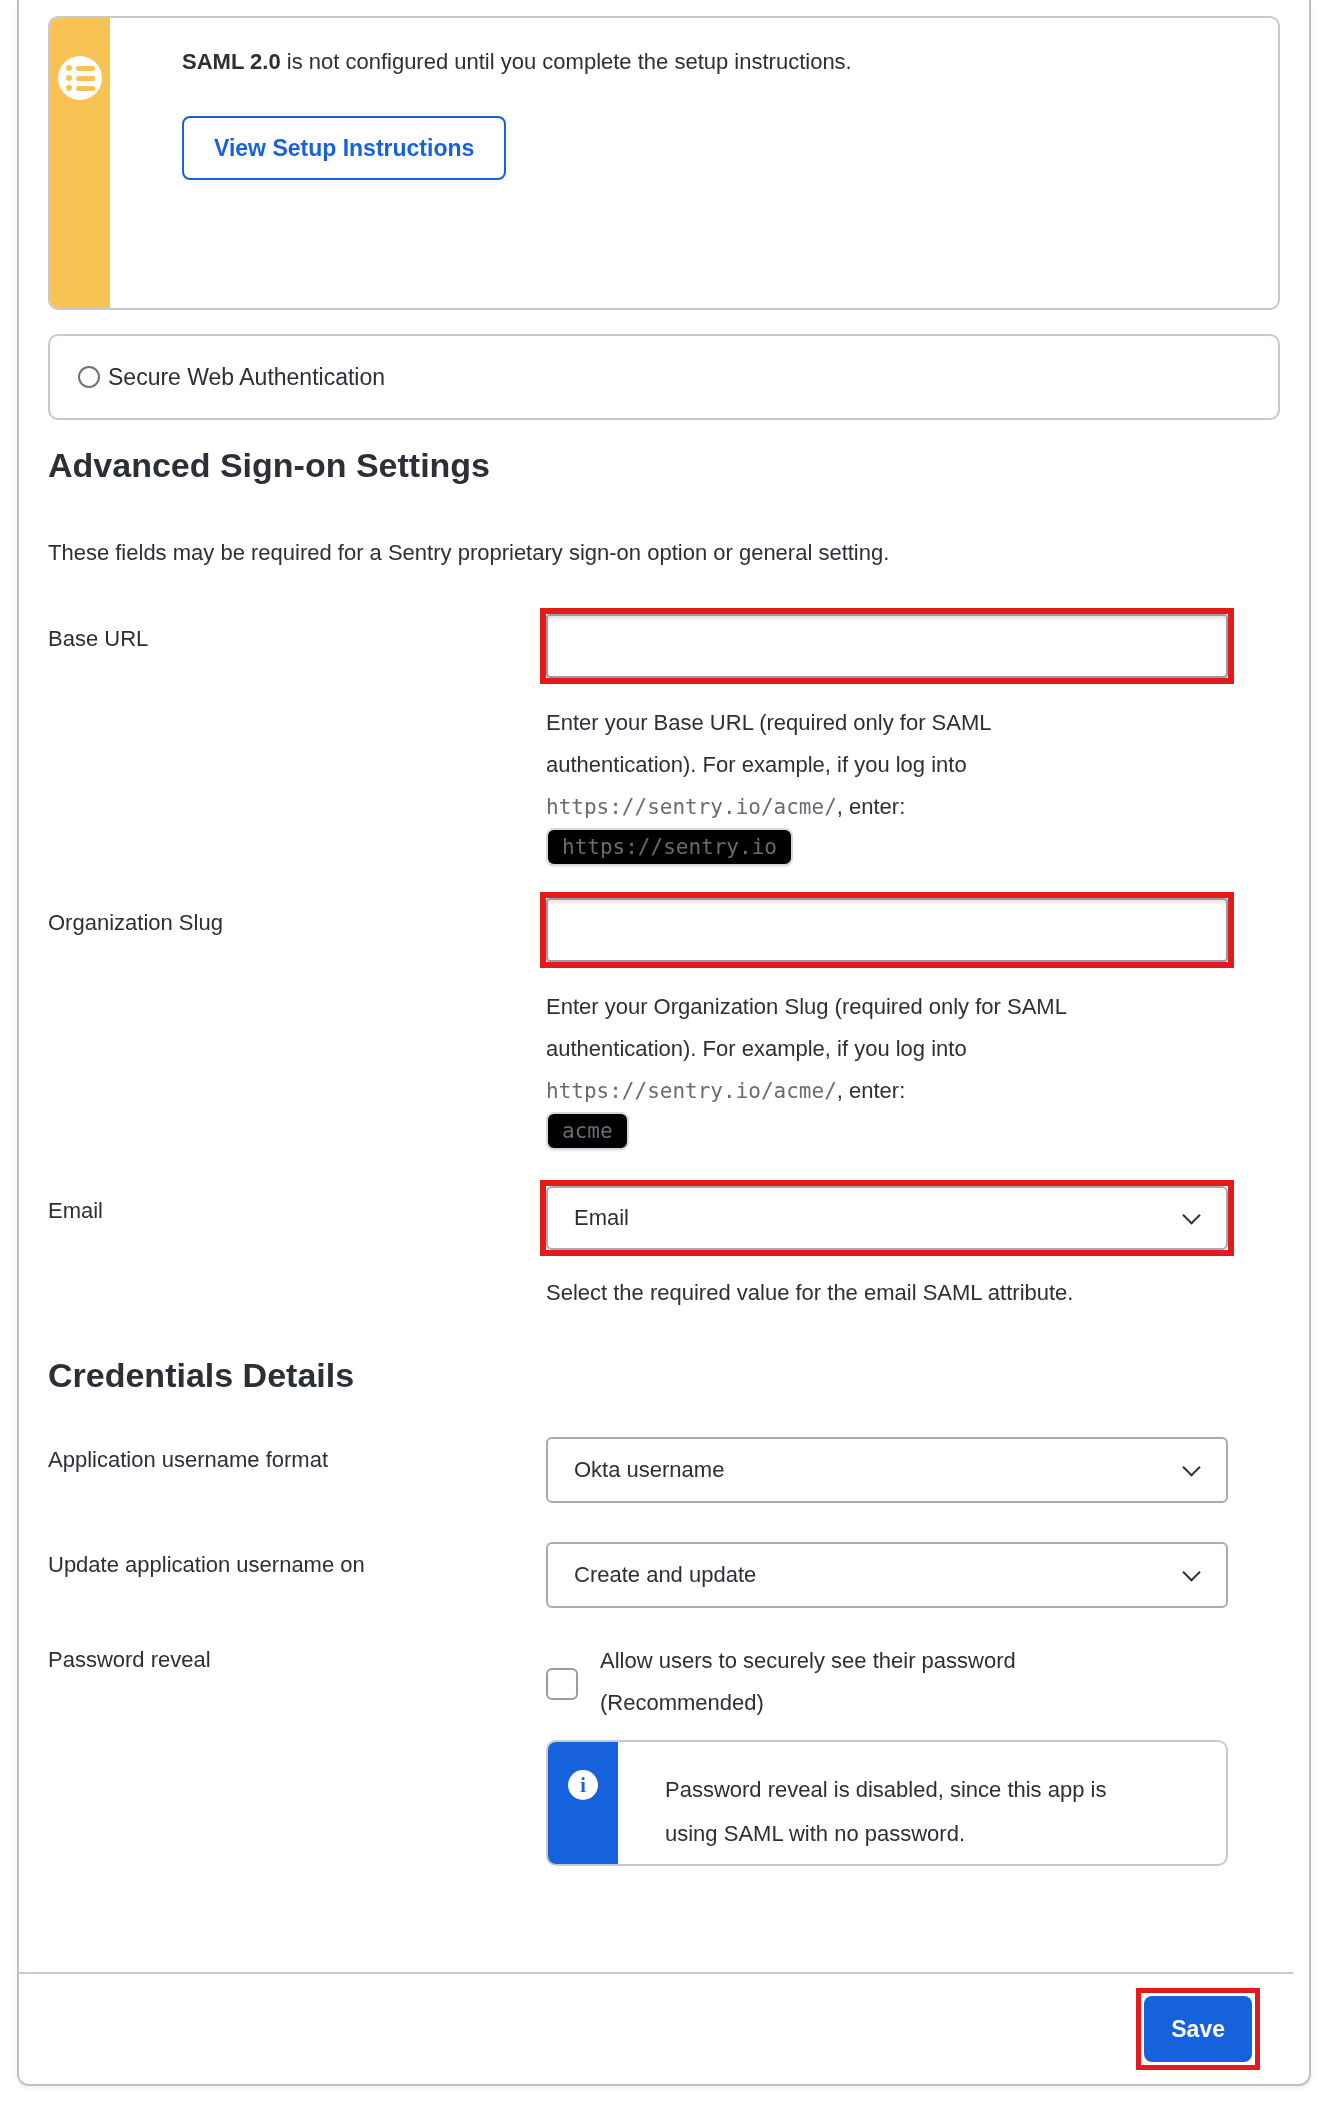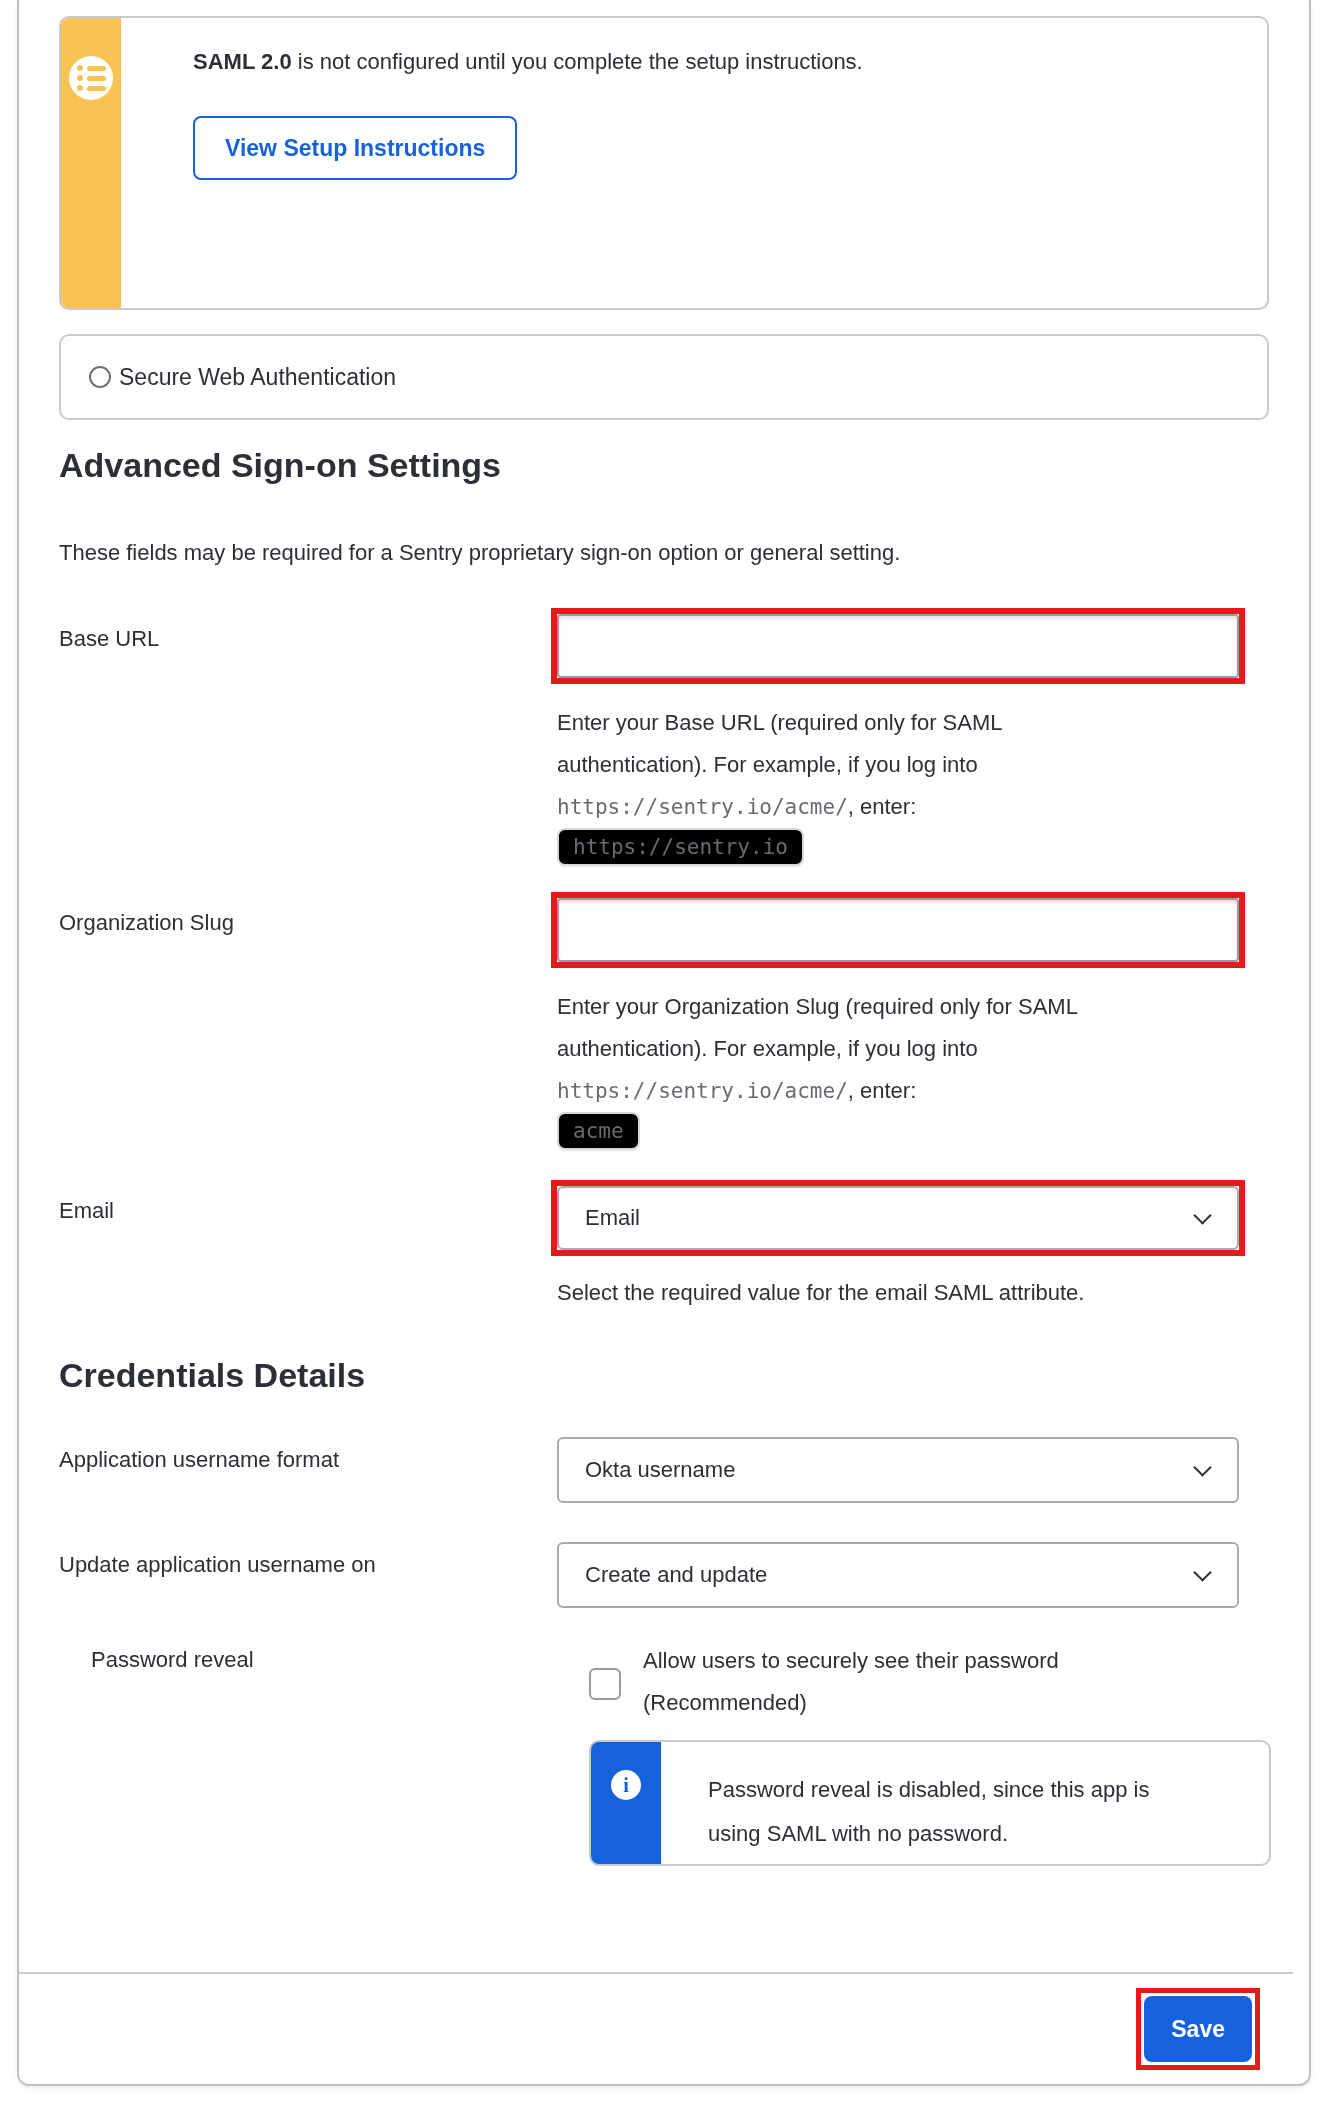--- a/index.html
+++ b/index.html
@@ -23,21 +23,21 @@
     width:1294px;
     height:2086px;
     background:#fff;
     border-left:2px solid var(--panel-border);
     border-right:2px solid var(--panel-border);
     border-bottom:2px solid var(--panel-border);
     border-radius:0 0 12px 12px;
     box-shadow:0 3px 5px rgba(0,0,0,.06);
     overflow:hidden;
   }
-  .content{padding:0 40px;}
+  .content{padding:0 29px;}
 
   
   .banner{
     margin-top:16px;
     display:flex;
     border:2px solid var(--box-border);
     border-radius:10px;
     overflow:hidden;
     height:294px;
   }
@@ -102,21 +102,21 @@
   .row{display:flex;}
   .row-label{width:498px;flex:0 0 498px;font-size:22px;line-height:30px;padding-top:10px;}
   .row-control{width:682px;flex:0 0 682px;}
   .row-base{margin-top:40px;}
   .row-slug{margin-top:32px;}
   .row-email{margin-top:36px;}
   .row-unformat{margin-top:47px;}
   .row-unupdate{margin-top:39px;}
   .row-preveal{margin-top:36px;}
   .row-unformat .row-label,.row-unupdate .row-label{padding-top:8px;}
-  .row-preveal .row-label{padding-top:0;line-height:32px;margin-left:32px;}
+  .row-preveal .row-label{padding-top:0;line-height:32px;}
 
   .annot{border:6px solid var(--red);margin:-6px -6px 0 -6px;}
   .text-input{
     display:block;width:100%;height:64px;
     border:2px solid var(--input-border);
     border-radius:4px;background:#fff;
     box-shadow:inset 0 3px 3px rgba(0,0,0,.10);
     font-family:"Liberation Sans",sans-serif;font-size:22px;color:var(--text);
     padding:0 18px;outline:none;
   }

